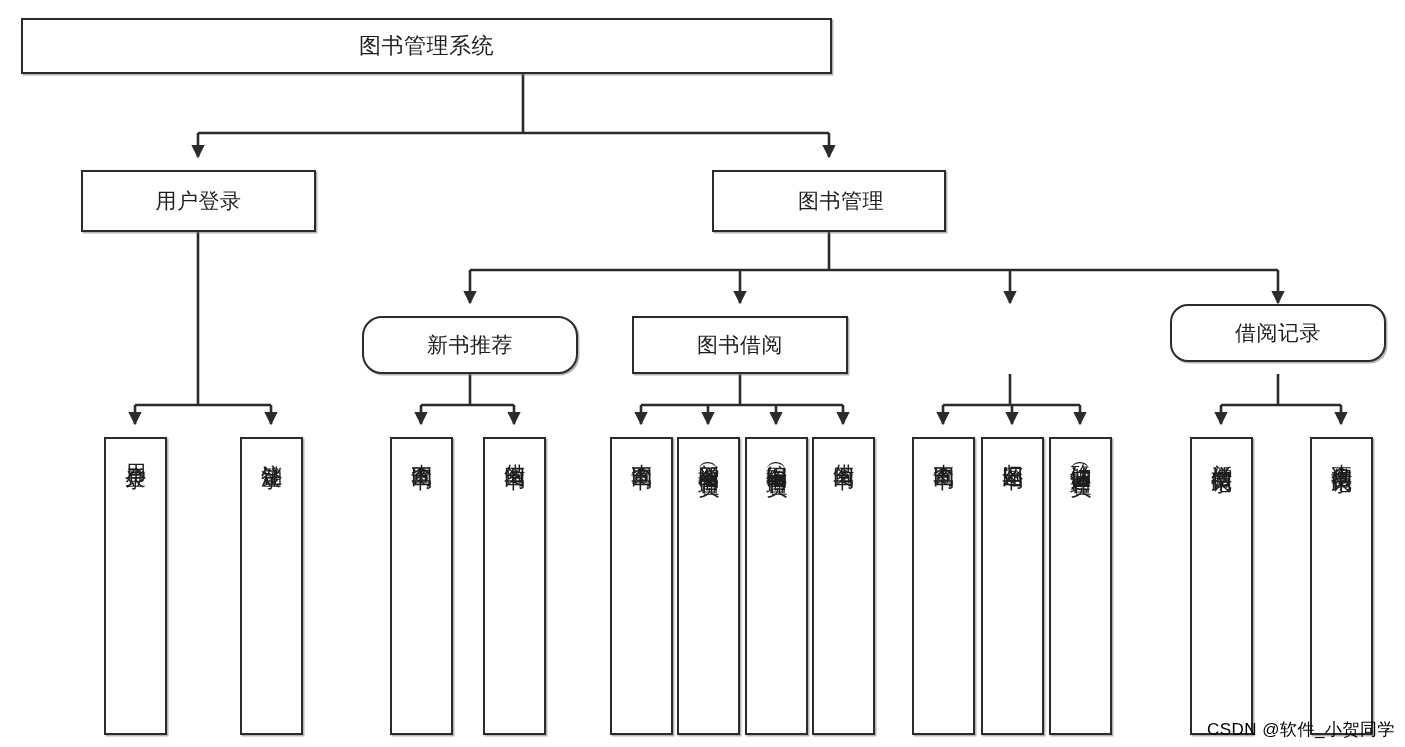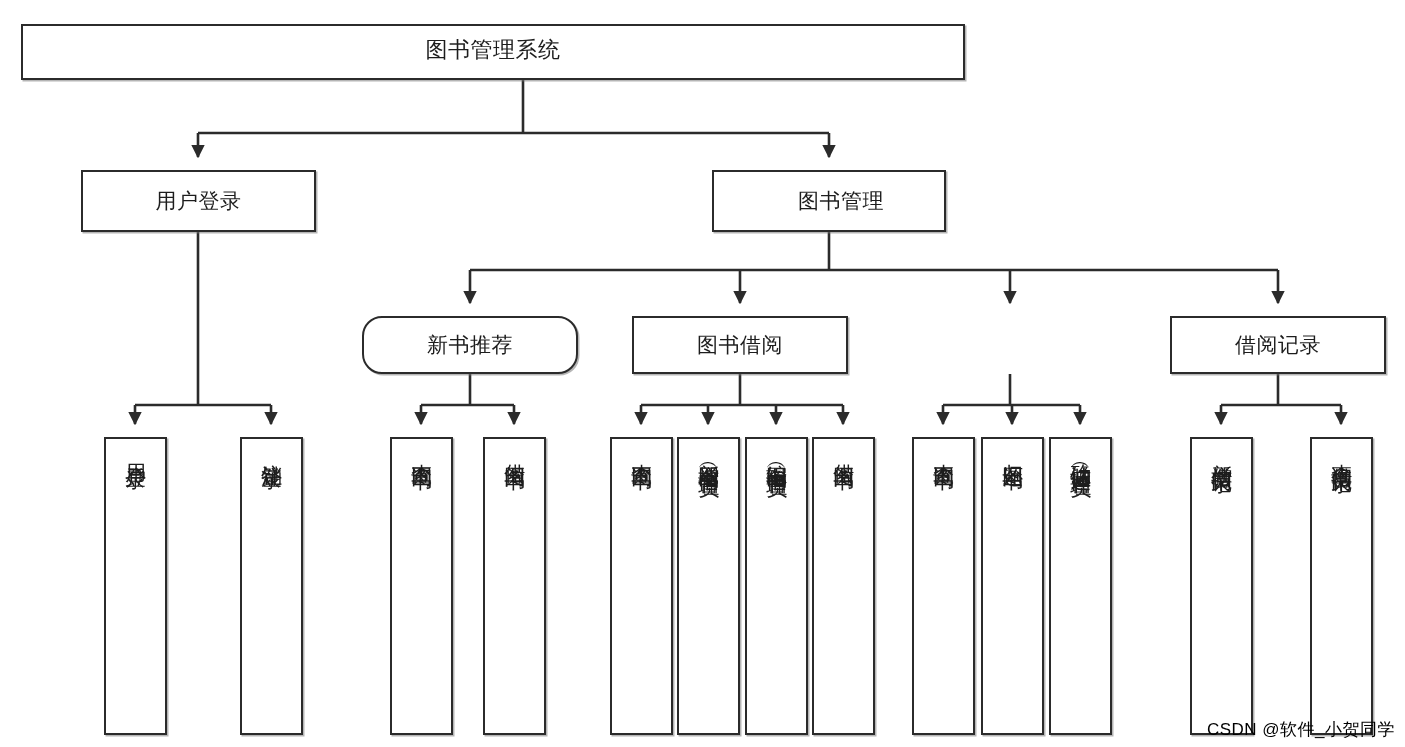--- a/index.html
+++ b/index.html
@@ -120,38 +120,38 @@
       <path d="M 1012 405 L 1012 424" marker-end="url(#arrow)"></path>
       <path d="M 1080 405 L 1080 424" marker-end="url(#arrow)"></path>
 
       <path d="M 1278 374 L 1278 405"></path>
       <path d="M 1221 405 L 1341 405"></path>
       <path d="M 1221 405 L 1221 424" marker-end="url(#arrow)"></path>
       <path d="M 1341 405 L 1341 424" marker-end="url(#arrow)"></path>
     </g>
   </svg>
 
-  <div class="node root" style="left:21px; top:24px; width:944px; height:56px;font-family:Liberation Mono, monospace;">
+  <div class="node root" style="left:21px; top:18px; width:811px; height:56px;">
     <span class="label">图书管理系统</span>
   </div>
 
   <div class="node" style="left:81px; top:170px; width:235px; height:62px;">
     <span class="label">用户登录</span>
   </div>
   <div class="node" style="left:712px; top:170px; width:234px; height:62px;padding-left:24px;">
     <span class="label">图书管理</span>
   </div>
 
   <div class="node" style="left:362px; top:316px; width:216px; height:58px;border-radius:20px;">
     <span class="label">新书推荐</span>
   </div>
   <div class="node" style="left:632px; top:316px; width:216px; height:58px;">
     <span class="label">图书借阅</span>
   </div>
-  <div class="node" style="left:1170px; top:316px; width:216px; height:58px;">
+  <div class="node" style="left:1170px; top:304px; width:216px; height:58px;border-radius:18px;">
     <span class="label">借阅记录</span>
   </div>
 
   <div class="node leaf" style="left:104px; top:437px; width:63px; height:298px;">
     <span class="label">用户登录</span>
   </div>
   <div class="node leaf" style="left:240px; top:437px; width:63px; height:298px;">
     <span class="label">注销登录</span>
   </div>
 

